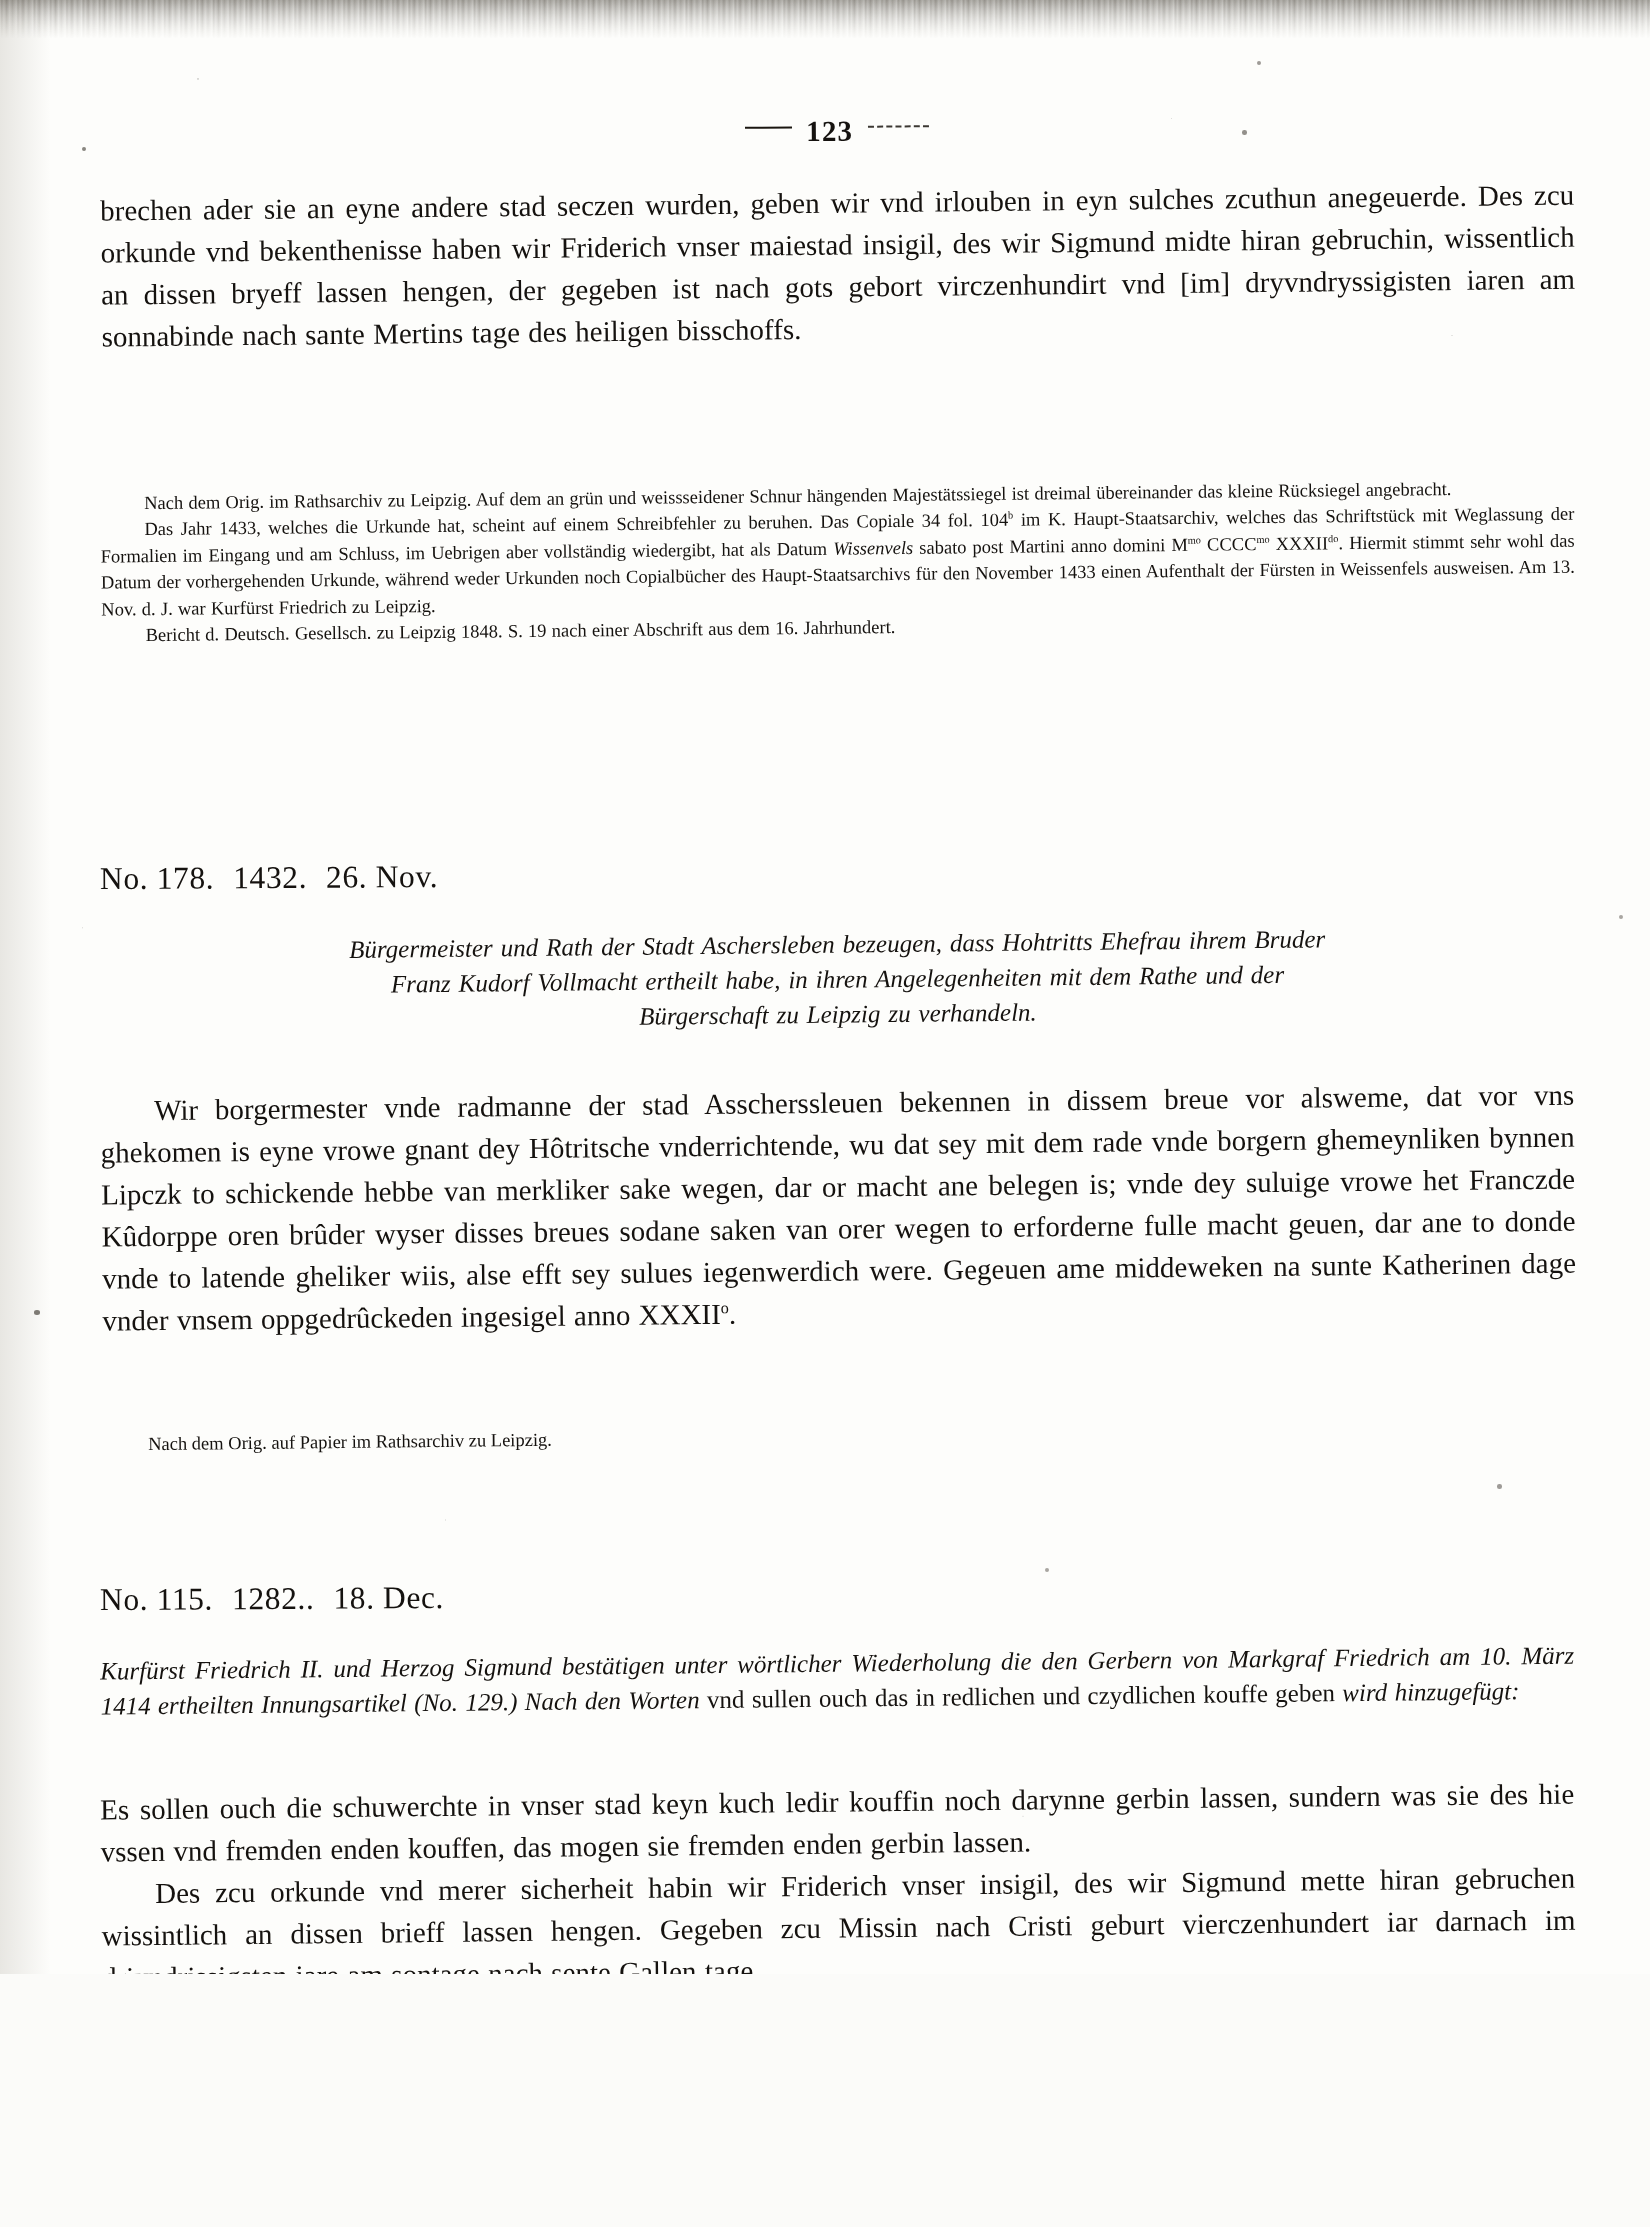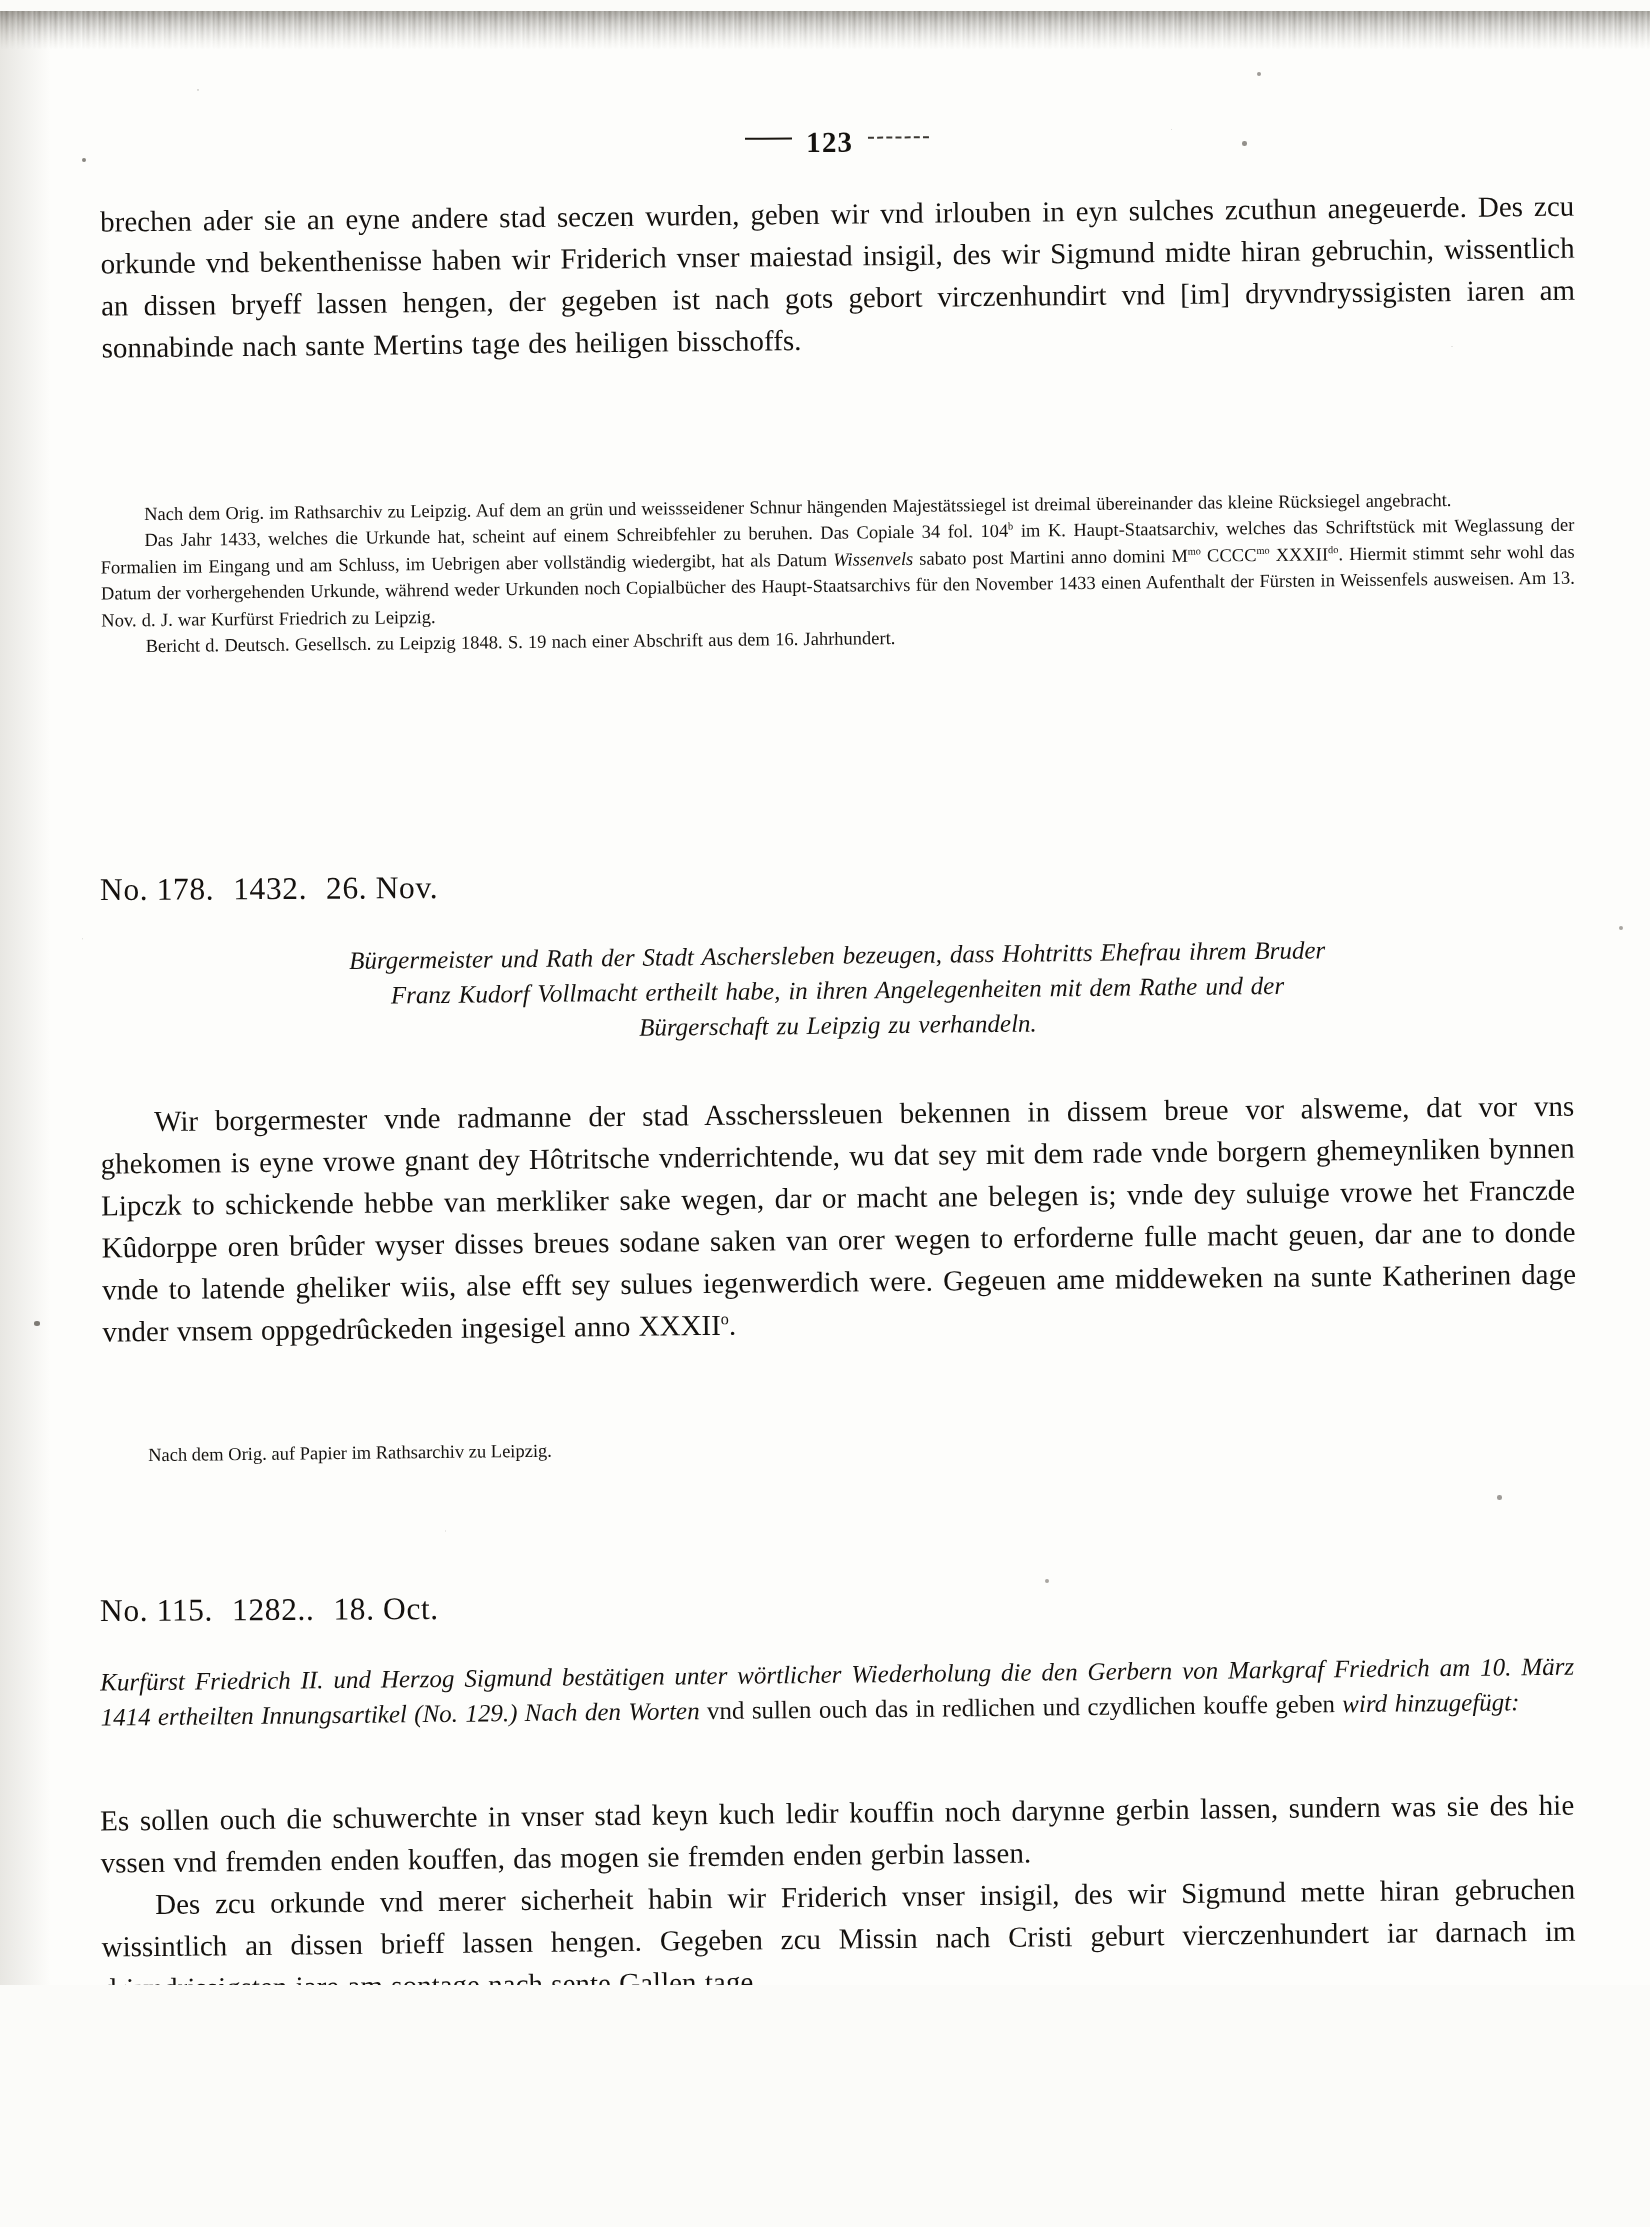--- a/index.html
+++ b/index.html
@@ -6,21 +6,21 @@
   html, body {
     margin: 0;
     padding: 0;
     background: #fbfbf9;
   }
 
   .page {
     position: relative;
     width: 1650px;
     height: 1974px;
-    margin: 11px auto;
+    margin: 0 auto;
     background: #fdfdfb;
     overflow: hidden;
     font-family: "Liberation Serif", "DejaVu Serif", serif;
     color: #15120f;
     box-sizing: border-box;
   }
 
   
   .grain {
     position: absolute;
@@ -239,21 +239,21 @@
       <p class="body-text indent" style="margin:0;"><span>Wir borgermester vnde radmanne der stad Asscherssleuen bekennen in dissem breue vor alsweme, dat vor vns ghekomen is eyne vrowe gnant dey Hôtritsche vnderrichtende, wu dat sey mit dem rade vnde borgern ghemeynliken bynnen Lipczk to schickende hebbe van merkliker sake wegen, dar or macht ane belegen is; vnde dey suluige vrowe het Franczde Kûdorppe oren brûder wyser disses breues sodane saken van orer wegen to erforderne fulle macht geuen, dar ane to donde vnde to latende gheliker wiis, alse efft sey sulues iegenwerdich were. Gegeuen ame middeweken na sunte Katherinen dage vnder vnsem oppgedrûckeden ingesigel anno XXXII</span><sup class="abbr">o</sup><span>.</span></p>
     </div>
 
     <div class="blk skew" style="top:1430px;">
       <p class="src-note" style="margin:0;">Nach dem Orig. auf Papier im Rathsarchiv zu Leipzig.</p>
     </div>
 
     <div class="blk" style="top:1581px;">
       <h2 class="doc-heading">
         <span class="hd-inner">
-          <span>No. 115.</span><span class="gap"></span><span>1282..</span><span class="gap"></span><span>18. Oct.</span>
+          <span>No. 115.</span><span class="gap"></span><span>1282..</span><span class="gap"></span><span>18. Dec.</span>
         </span>
       </h2>
     </div>
 
     <div class="blk skew" style="top:1652px;">
       <p class="regest-just" style="margin:0;"><span>Kurfürst Friedrich II. und Herzog Sigmund bestätigen unter wörtlicher Wiederholung die den Gerbern von Markgraf Friedrich am 10. März 1414 ertheilten Innungsartikel (No. 129.) Nach den Worten</span><span class="rm"> vnd sullen ouch das in redlichen und czydlichen kouffe geben </span><span>wird hinzugefügt:</span></p>
     </div>
 
     <div class="blk skew" style="top:1787px;">
       <p class="body-text" style="margin:0;">Es sollen ouch die schuwerchte in vnser stad keyn kuch ledir kouffin noch darynne gerbin lassen, sundern was sie des hie vssen vnd fremden enden kouffen, das mogen sie fremden enden gerbin lassen.</p>

